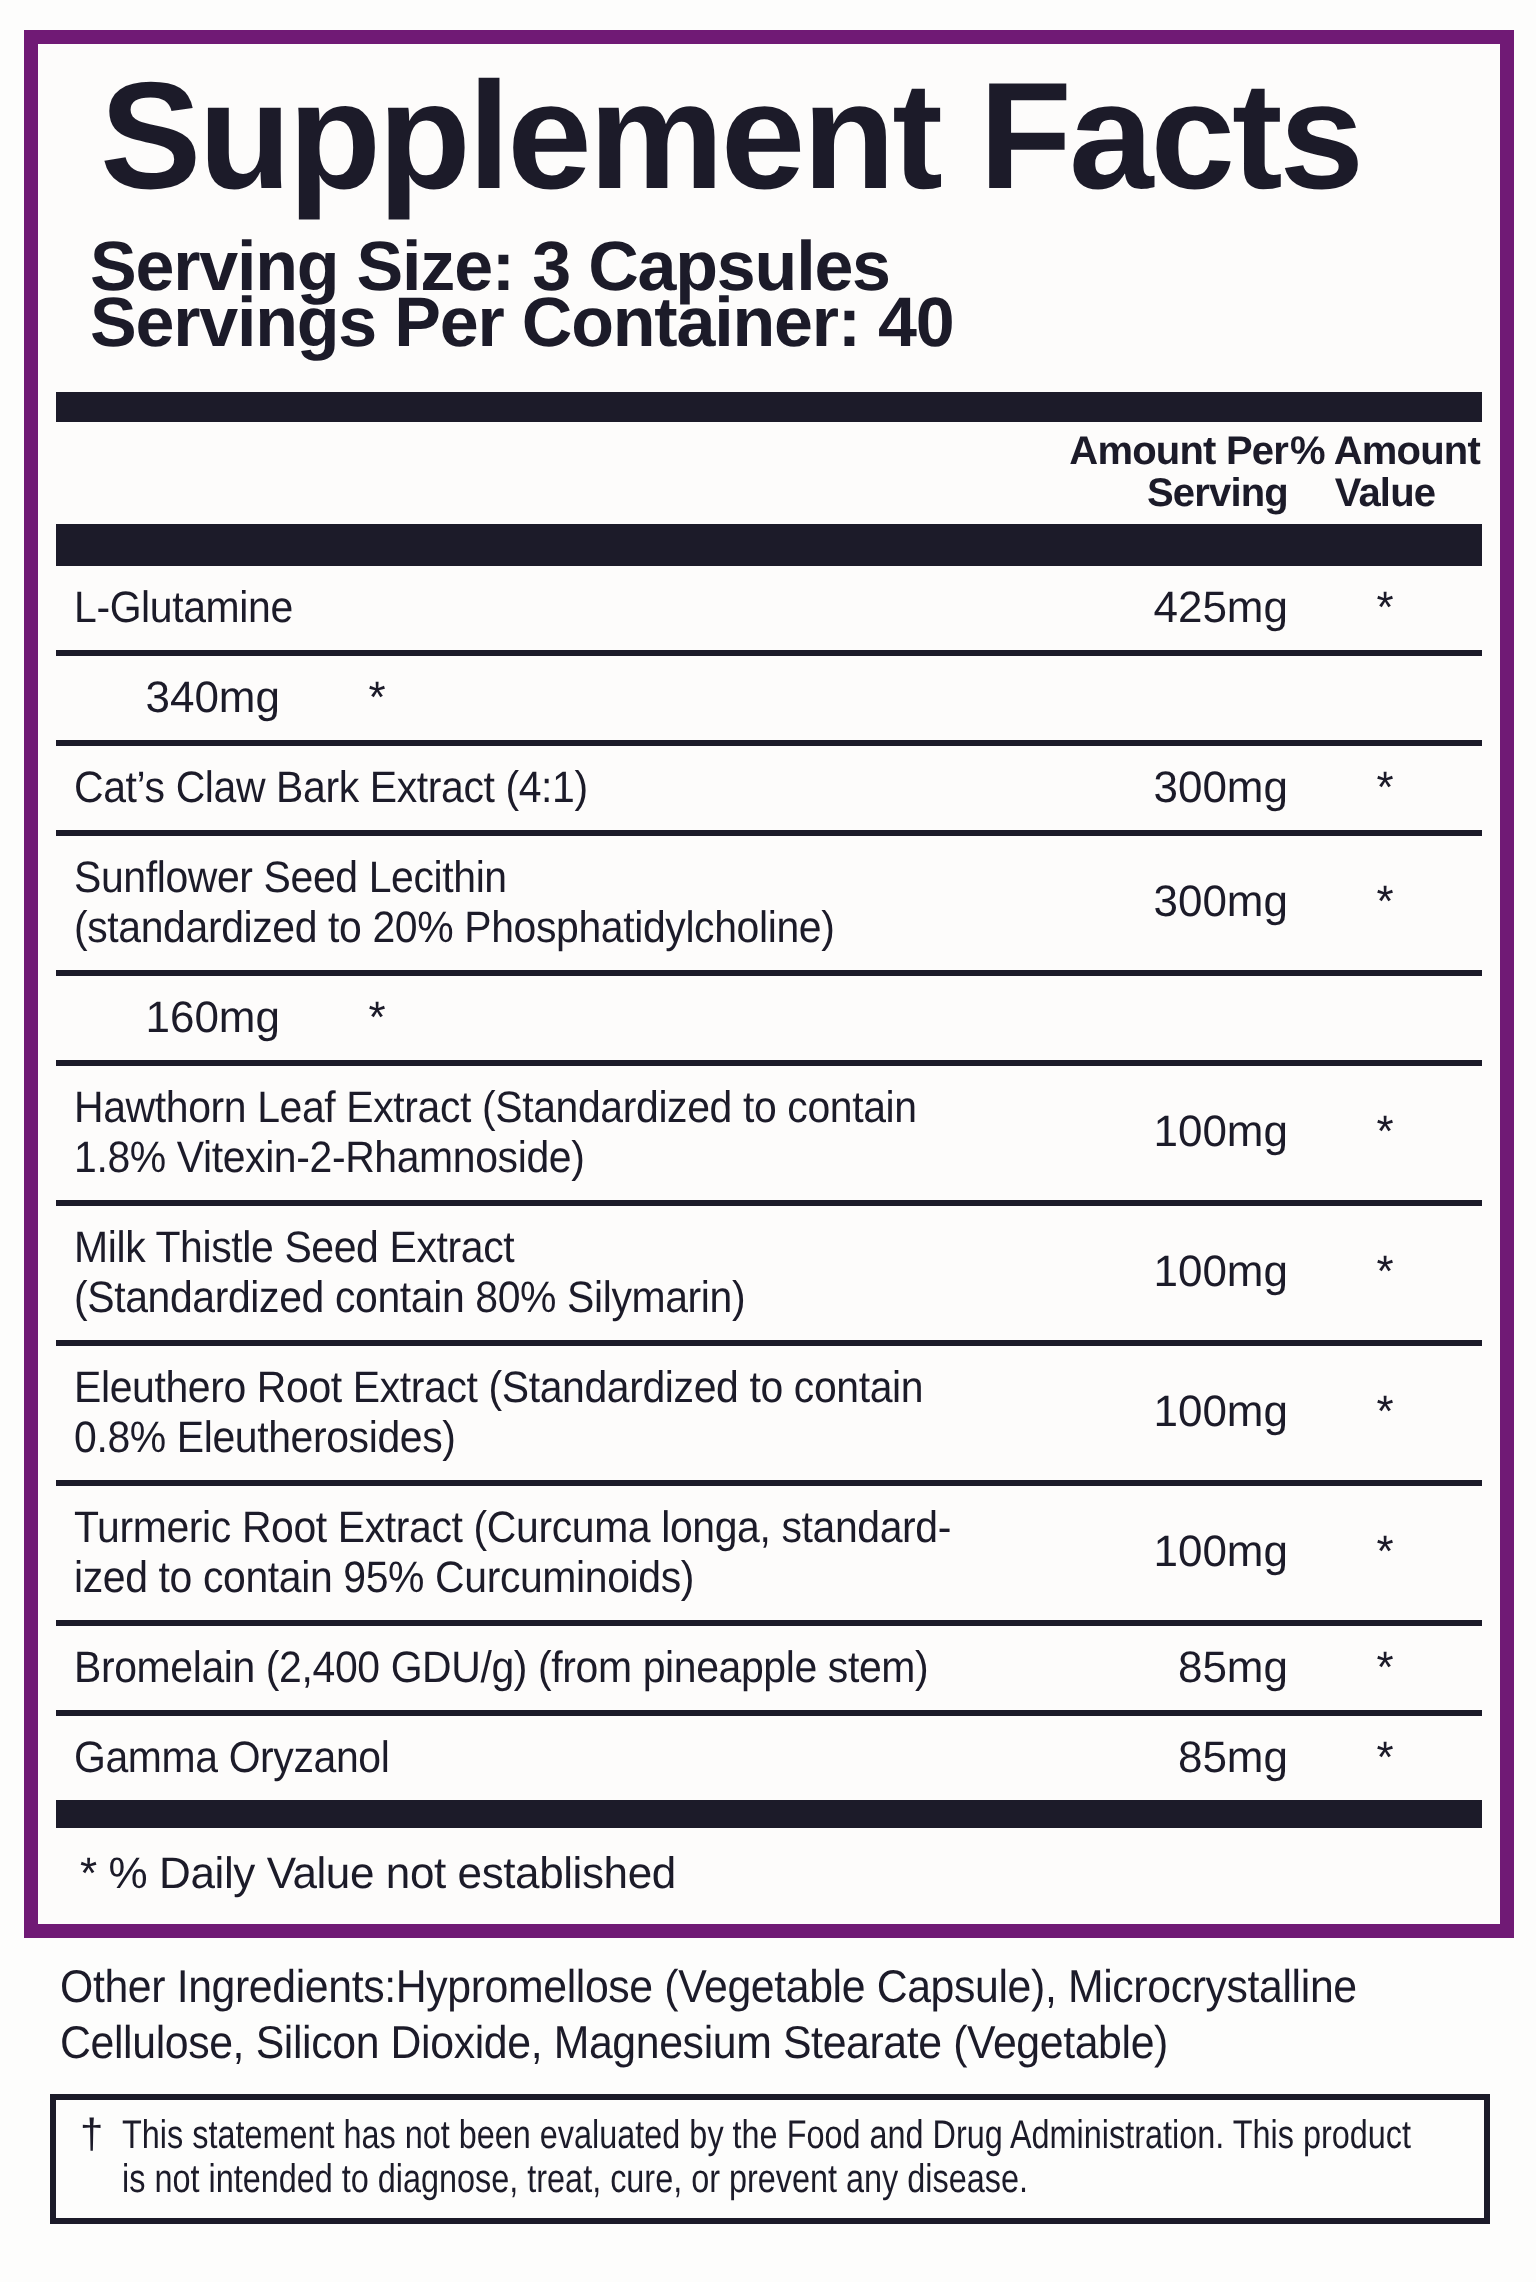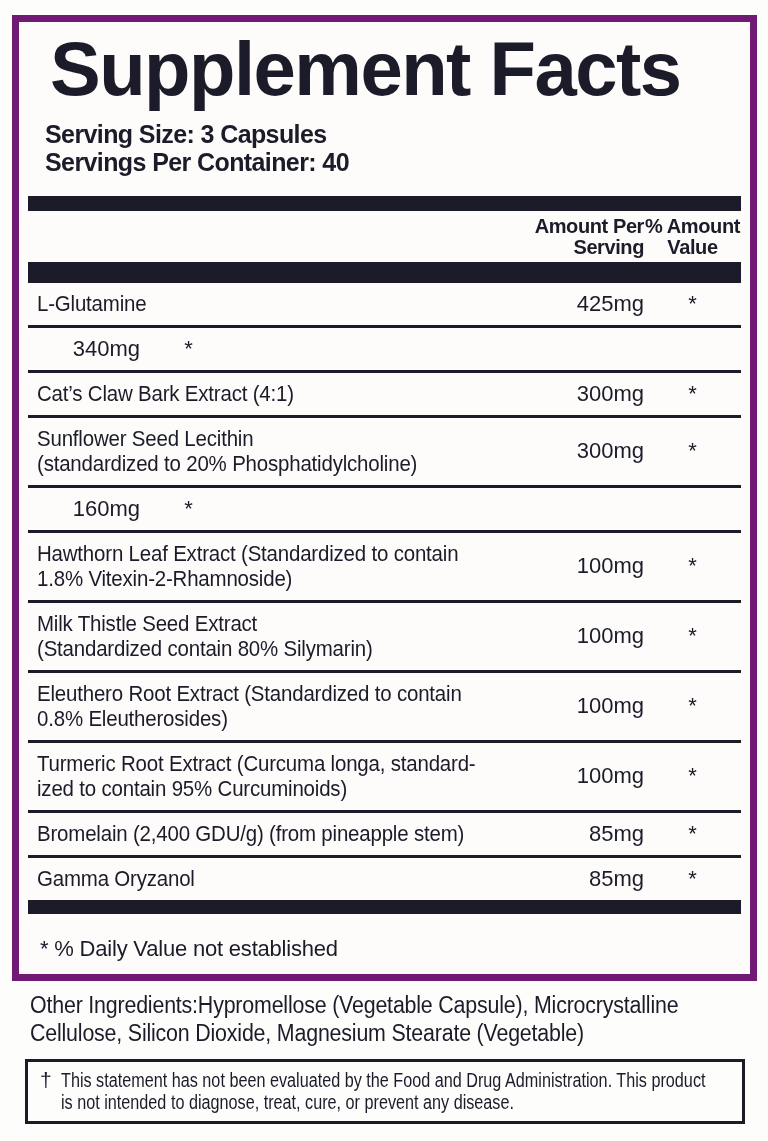--- a/index.html
+++ b/index.html
@@ -20,21 +20,21 @@
   .title {
     margin: 12px 0 0 22px;
     font-size: 76px;
     font-weight: bold;
     letter-spacing: -1.5px;
     line-height: 0.92;
     white-space: nowrap;
   }
   .serving-block {
     margin: 16px 0 0 17px;
-    font-size: 25px;
+    font-size: 35px;
     font-weight: bold;
     letter-spacing: -0.6px;
     line-height: 28px;
   }
   .bar-heavy   { height: 15px; background: #1c1b29; margin-top: 20px; }
   .bar-thick   { height: 14px; background: #1c1b29; }
   .bar-medium  { height: 7px;  background: #1c1b29; }
   .rule-thin   { height: 3px;  background: #1c1b29; }
 
   .t-row {
@@ -69,21 +69,21 @@
     white-space: nowrap;
   }
   .hdr {
     font-weight: bold;
     font-size: 20px;
     line-height: 21px;
     letter-spacing: -0.4px;
     overflow: visible;
   }
   .footnote {
-    padding: 22px 0 12px 12px;
+    padding: 10px 0 12px 12px;
     font-size: 22px;
     letter-spacing: -0.2px;
   }
   .other-ingredients {
     margin: 10px 0 0 30px;
     font-size: 23px;
     line-height: 28px;
     letter-spacing: -0.2px;
     transform: scaleX(0.93);
     transform-origin: 0 50%;

